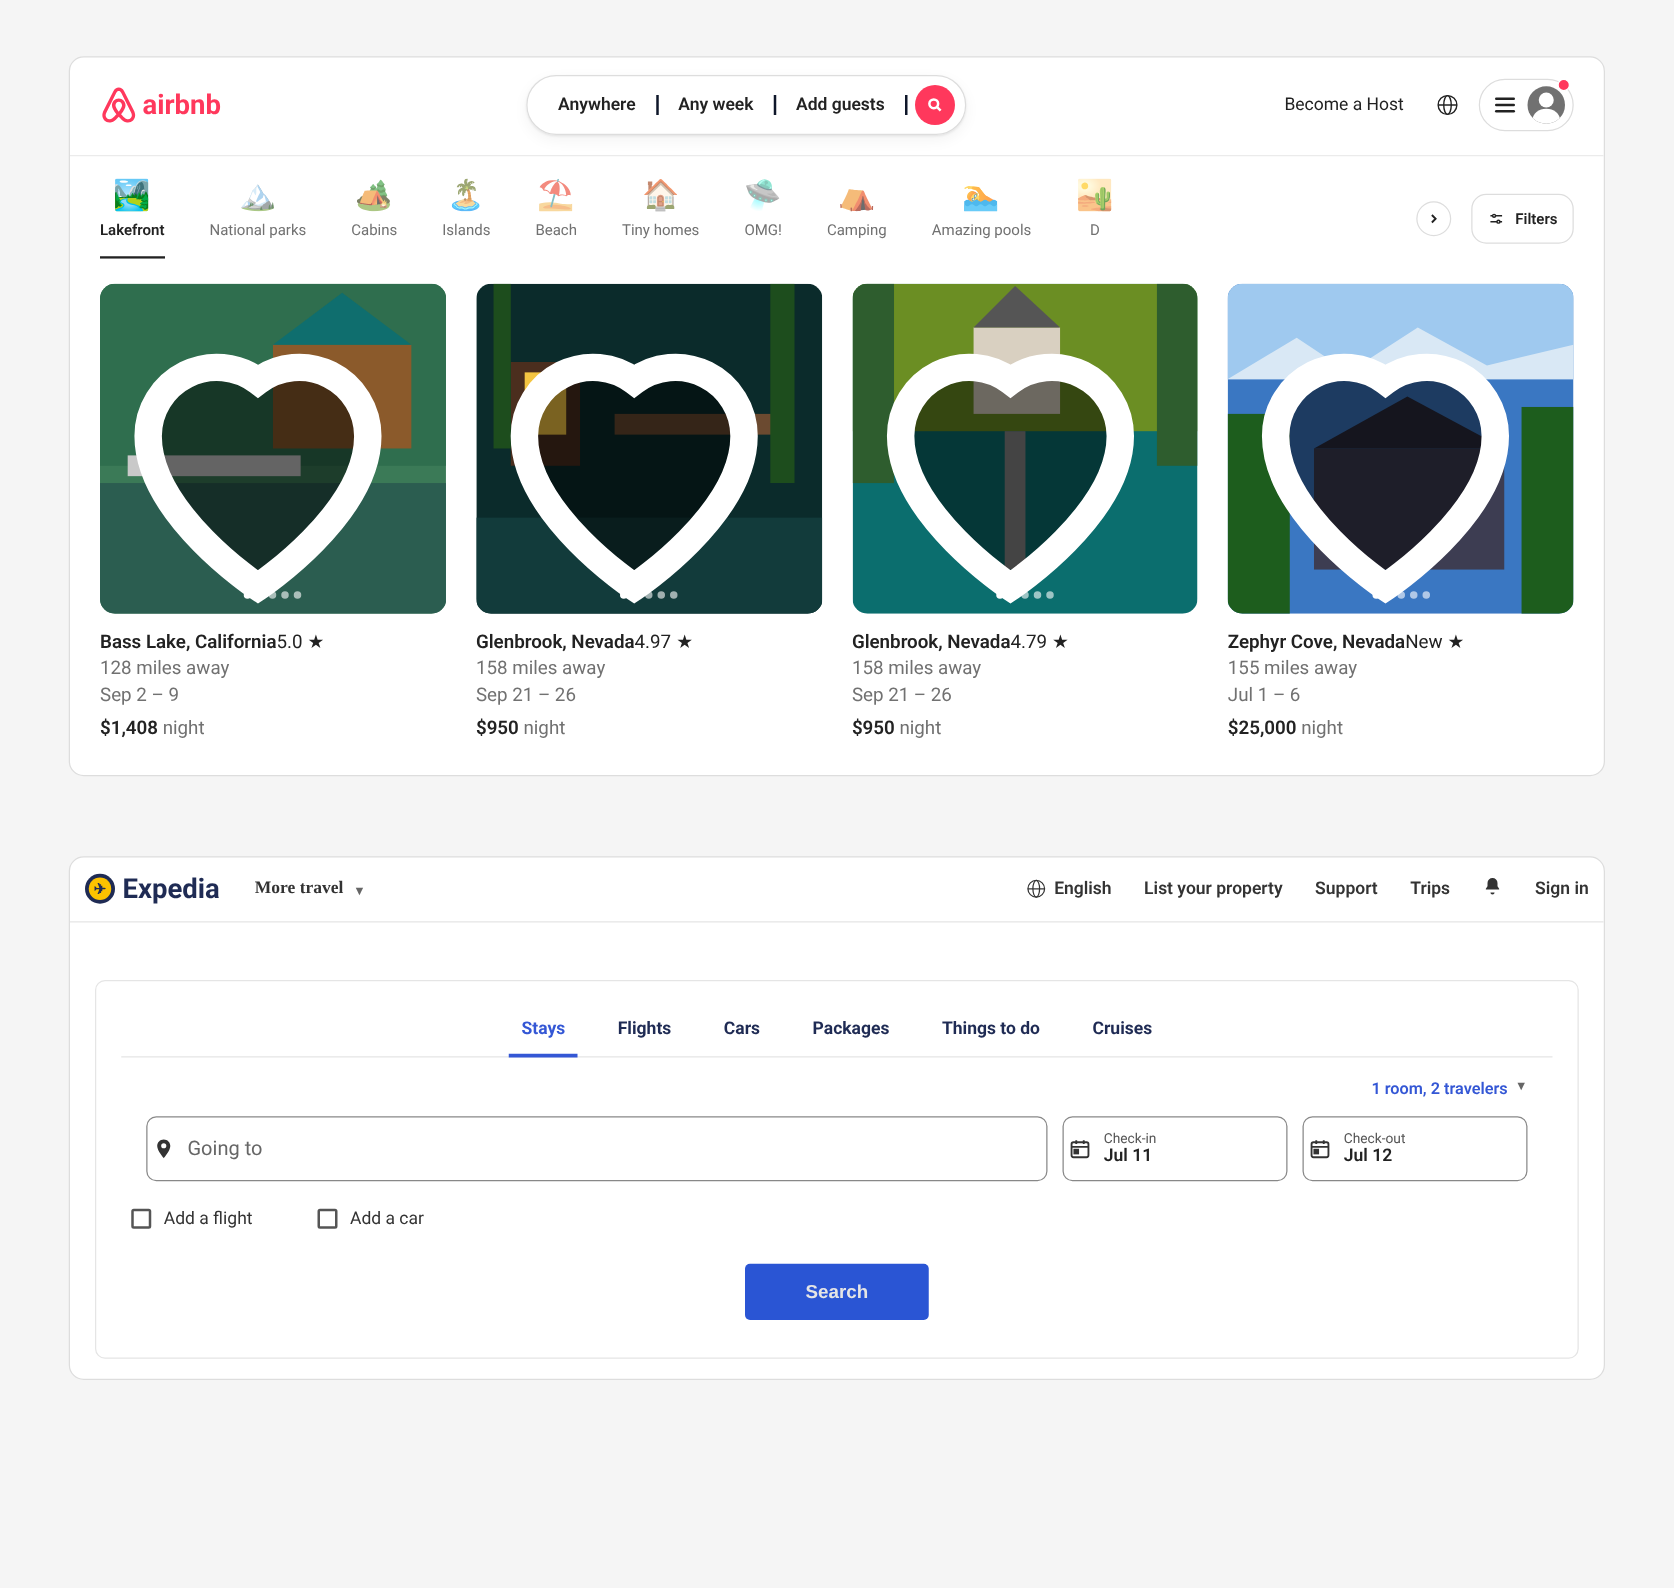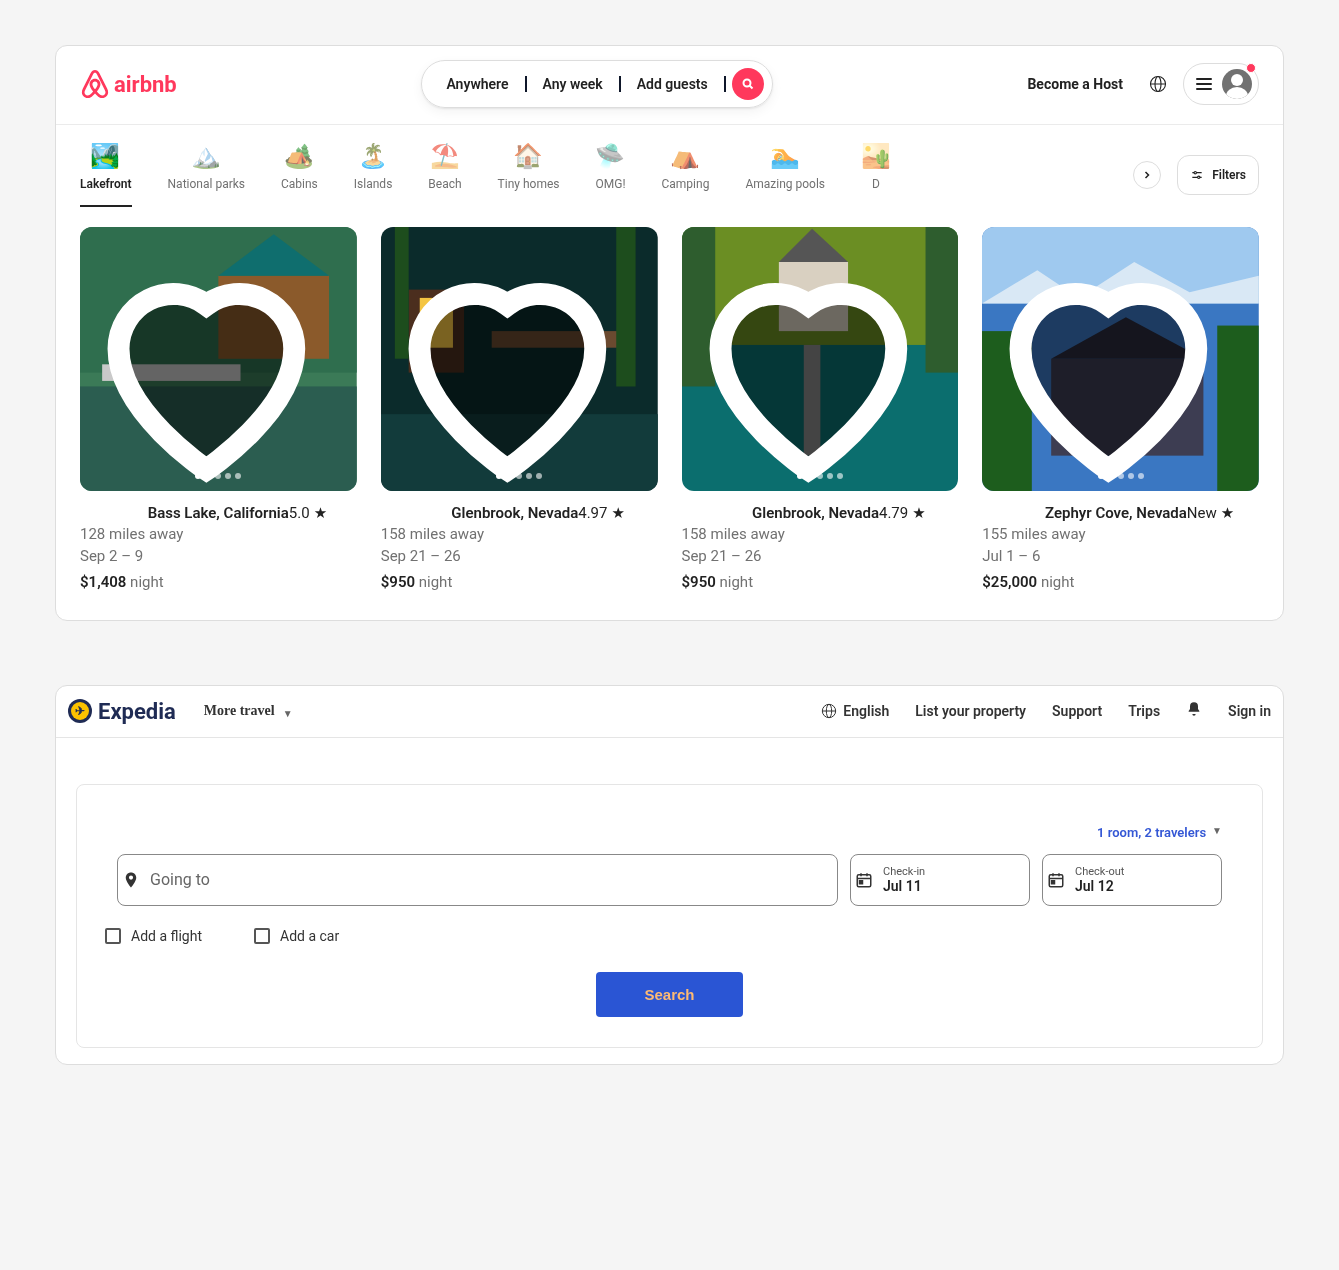--- a/index.html
+++ b/index.html
@@ -49,21 +49,21 @@
   .search-seg:last-of-type { border-right: none; font-weight: 400; color:#717171;}
   .search-btn {
     width: 32px; height: 32px;
     background: #ff385c;
     border-radius: 50%;
     display: flex; align-items: center; justify-content: center;
     color: #fff;
     margin-left: 6px;
   }
   .header-right { display: flex; align-items: center; gap: 16px; }
-  .host-link { font-size: 14px; font-weight: 700; padding: 10px; }
+  .host-link { font-size: 14px; font-weight: 400; padding: 10px; }
   .globe-btn { width: 18px; height:18px; }
   .profile-pill {
     display: flex; align-items: center; gap: 10px;
     border: 1px solid #ddd;
     border-radius: 40px;
     padding: 5px 6px 5px 12px;
     position: relative;
   }
   .profile-pill .burger { width:16px; display:flex; flex-direction:column; gap:3px;}
   .profile-pill .burger span{height:2px;background:#222;border-radius:2px;}
@@ -89,21 +89,21 @@
   
   .listings{display:grid;grid-template-columns:repeat(4,1fr);gap:24px;padding:20px 24px 26px 24px;}
   .listing{display:flex;flex-direction:column;}
   .thumb{position:relative;aspect-ratio:1.05/1;border-radius:12px;overflow:hidden;}
   .thumb svg{width:100%;height:100%;}
   .heart{position:absolute;top:12px;right:12px;color:#fff;width:24px;height:24px;}
   .dots{position:absolute;bottom:12px;left:0;right:0;display:flex;justify-content:center;gap:4px;}
   .dots span{width:6px;height:6px;border-radius:50%;background:rgba(255,255,255,.6);}
   .dots span.on{background:#fff;}
   .listing-info{padding-top:12px;font-size:15px;line-height:1.45;}
-  .info-top{display:flex;justify-content:center;font-weight:600;margin-left:38px;}
+  .info-top{display:flex;justify-content:flex-start;font-weight:600;}
   .rating{display:flex;align-items:center;gap:4px;font-weight:400;}
   .muted{color:#717171;}
   .price{margin-top:4px;}
   .price b{font-weight:600;}
   
   .expedia-card{margin-top:64px;}
   .exp-header{display:flex;align-items:center;justify-content:space-between;padding:13px 12px;border-bottom:1px solid #e5e5e5;font-size:14px;}
   .exp-left{display:flex;align-items:center;gap:28px;}
   .exp-logo{display:flex;align-items:center;gap:6px;font-weight:700;font-size:22px;color:#1f2b54;}
   .exp-logo-mark{width:24px;height:24px;border-radius:50%;background:#1f2b54;position:relative;}
@@ -121,21 +121,21 @@
   .travelers-row{display:flex;justify-content:flex-end;font-size:13px;color:#3457d5;font-weight:600;gap:6px;margin:18px 20px 14px;}
   .search-grid{display:grid;grid-template-columns:1fr 180px 180px;gap:12px;margin:0 20px;}
   .exp-field{border:1px solid #888;border-radius:8px;padding:10px 4px;display:flex;align-items:center;gap:10px;color:#666;min-height:44px;}
   .exp-date{flex-direction:row;align-items:center;}
   .date-inner{display:flex;flex-direction:column;line-height:1.2;}
   .date-label{font-size:11px;color:#555;}
   .date-val{font-size:14px;color:#222;font-weight:600;}
   .addons{display:flex;gap:52px;margin:22px 8px 0;font-size:14px;color:#333;}
   .addon{display:flex;align-items:center;gap:10px;}
   .checkbox{width:16px;height:16px;border:2px solid #555;border-radius:2px;}
-  .search-button{margin:28px auto 0;display:block;background:#2a55d4;color:#fdba74;border:none;border-radius:4px;font-size:15px;font-weight:700;padding:14px 48px;}
+  .search-button{margin:28px auto 0;display:block;background:#2a55d4;color:#e5e5e5;border:none;border-radius:4px;font-size:15px;font-weight:700;padding:14px 48px;}
   .bell{font-size:16px;}
   .chev{font-size:10px;color:#666;}
   svg.heart-svg{fill:rgba(0,0,0,.5);stroke:#fff;stroke-width:2;}
 </style>
 </head>
 <body>
 
 <div class="card">
   <div class="airbnb-header">
     <div class="airbnb-logo">
@@ -375,20 +375,28 @@
       <div class="bell">
         <svg width="16" height="16" viewBox="0 0 24 24" fill="#333">
             <path d="M12 2a6 6 0 0 0-6 6v4l-2 3v1h16v-1l-2-3V8a6 6 0 0 0-6-6zm0 20a2.5 2.5 0 0 0 2.5-2.5h-5A2.5 2.5 0 0 0 12 22z"></path>
           </svg>
       </div>
       <div>Sign in</div>
     </div>
   </div>
   <div class="exp-body">
     <div class="exp-panel">
+      <div class="exp-tabs" id="exp-tabs">
+          <div class="exp-tab active">Stays</div>
+          <div class="exp-tab">Flights</div>
+          <div class="exp-tab">Cars</div>
+          <div class="exp-tab">Packages</div>
+          <div class="exp-tab">Things to do</div>
+          <div class="exp-tab">Cruises</div>
+        </div>
       <div class="travelers-row">
         <span>1 room, 2 travelers</span>
         <span class="chev">▼</span>
       </div>
       <div class="search-grid">
         <div class="exp-field">
           <svg width="18" height="18" viewBox="0 0 24 24" fill="#333">
               <path d="M12 2C8 2 5 5 5 9c0 5 7 13 7 13s7-8 7-13c0-4-3-7-7-7zm0 9.5A2.5 2.5 0 1 1 12 6a2.5 2.5 0 0 1 0 5.5z"></path>
             </svg>
           <span>Going to</span>

